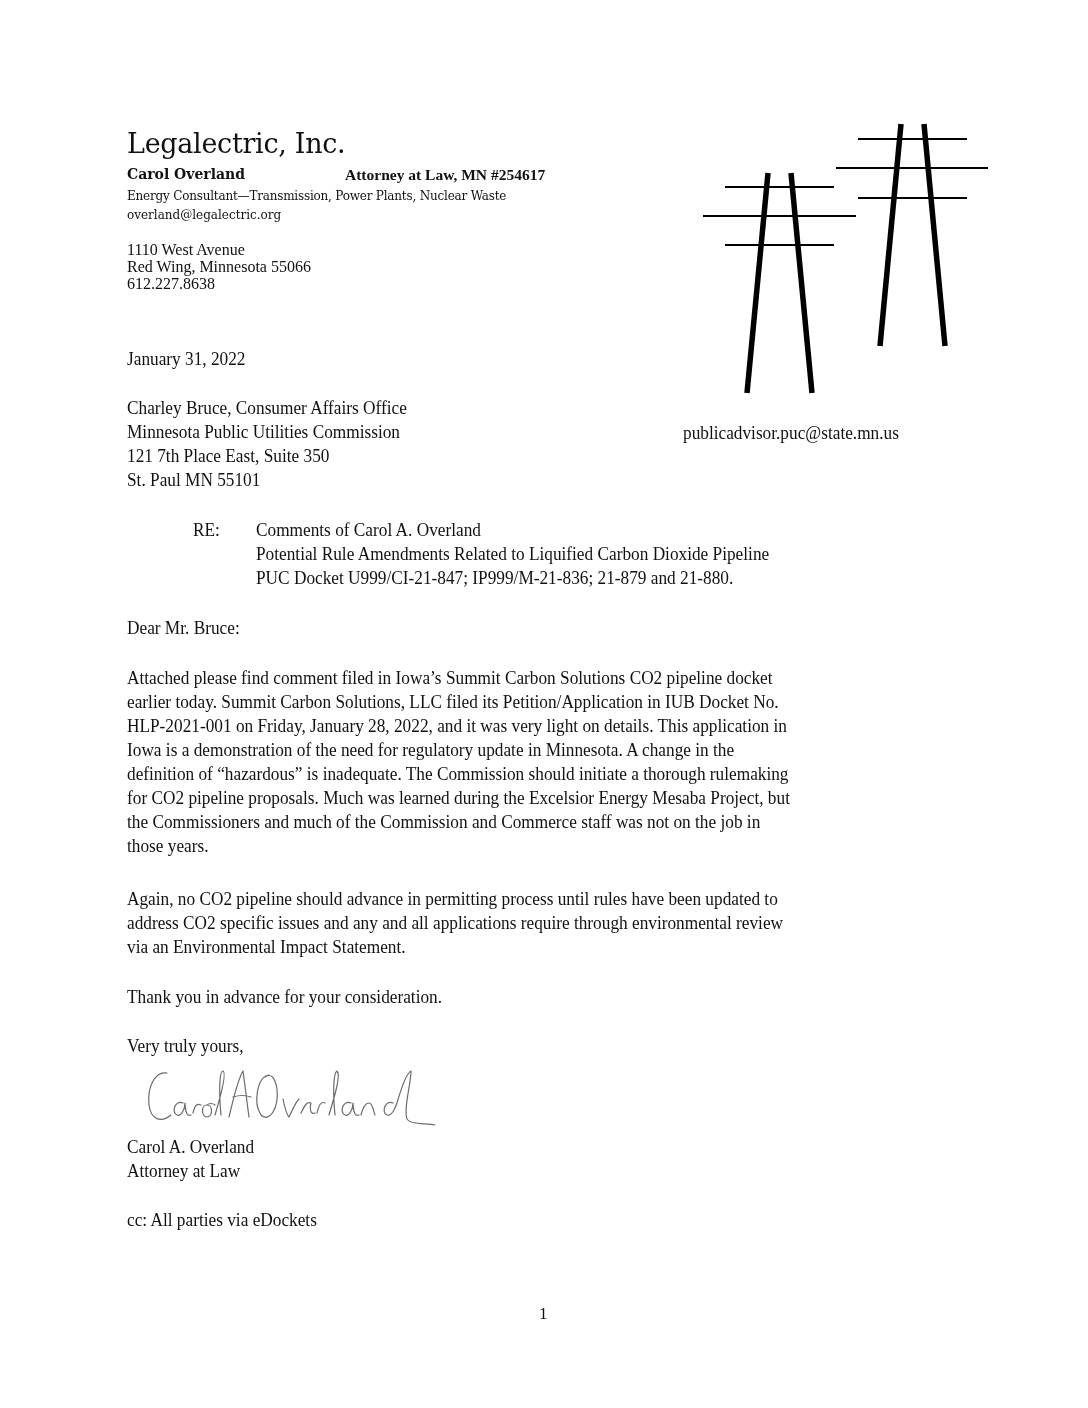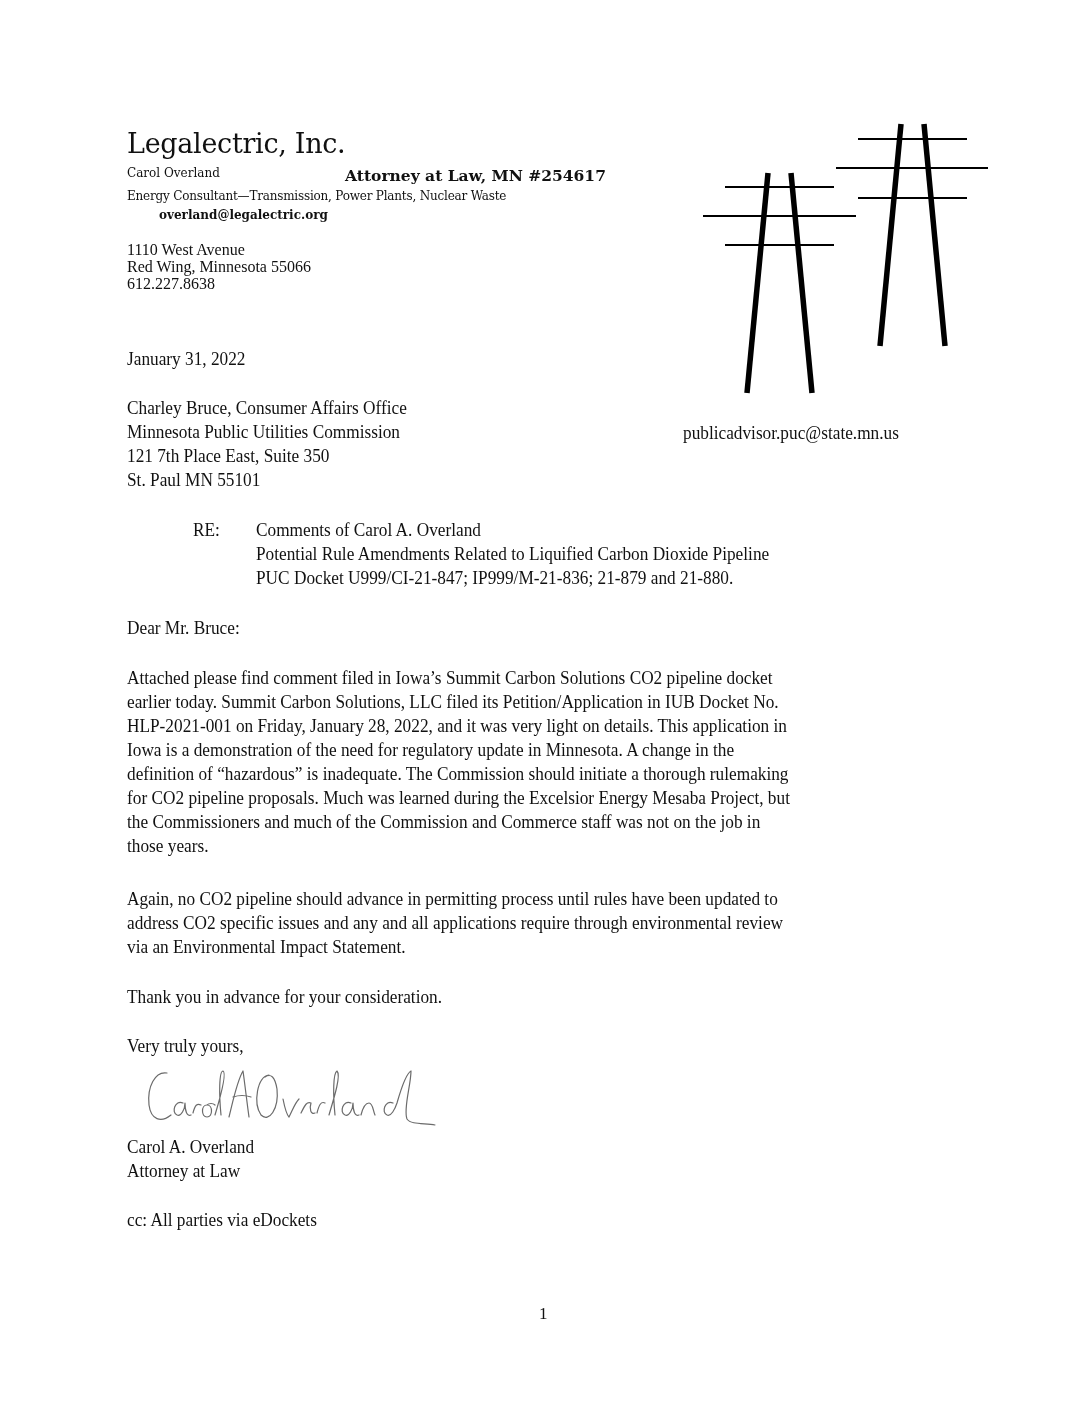--- a/index.html
+++ b/index.html
@@ -2,24 +2,24 @@
 <html><head>
 <meta charset="utf-8">
 <style>
   html, body { margin: 0; padding: 0; background: #ffffff; }
   body { width: 1088px; height: 1408px; position: relative; overflow: hidden; color: #111; }
   .abs { position: absolute; white-space: nowrap; }
   .serif { font-family: "Liberation Serif", "DejaVu Serif", serif; }
   .hdr-serif { font-family: "DejaVu Serif", "Liberation Serif", serif; }
 
   .firm-name { left: 127px; top: 128px; font-size: 27px; font-weight: normal; letter-spacing: -0.3px; }
-  .person { left: 127px; top: 166px; font-size: 12px; font-weight: normal; text-align: center; }
-  .attorney { left: 345px; top: 166px; font-size: 15.5px; font-weight: bold; }
+  .person { left: 127px; top: 166px; font-size: 14px; font-weight: bold; text-align: center; }
+  .attorney { left: 345px; top: 166px; font-size: 15.5px; font-weight: bold; font-family: Liberation Serif, serif; }
   .consultant { left: 127px; top: 189px; font-size: 12px; font-weight: normal; letter-spacing: -0.2px; }
-  .email { left: 127px; top: 208px; font-size: 12px; font-weight: bold; margin-left: 32px; }
+  .email { left: 127px; top: 208px; font-size: 12px; font-weight: normal; }
   .addr { left: 127px; font-size: 16px; font-family: "Liberation Serif", serif; }
 
   .body-text { font-family: "Liberation Serif", "DejaVu Serif", serif; font-size: 19.2px; line-height: 24px; transform: scaleX(0.9); transform-origin: left top; }
   .date { left: 127px; top: 347px; }
   .recipient { left: 127px; top: 396px; }
   .pa-email { left: 683px; top: 421px; }
   .re-label { left: 193px; top: 518px; }
   .re-lines { left: 256px; top: 518px; }
   .salutation { left: 127px; top: 616px; }
   .para1 { left: 127px; top: 666px; }

